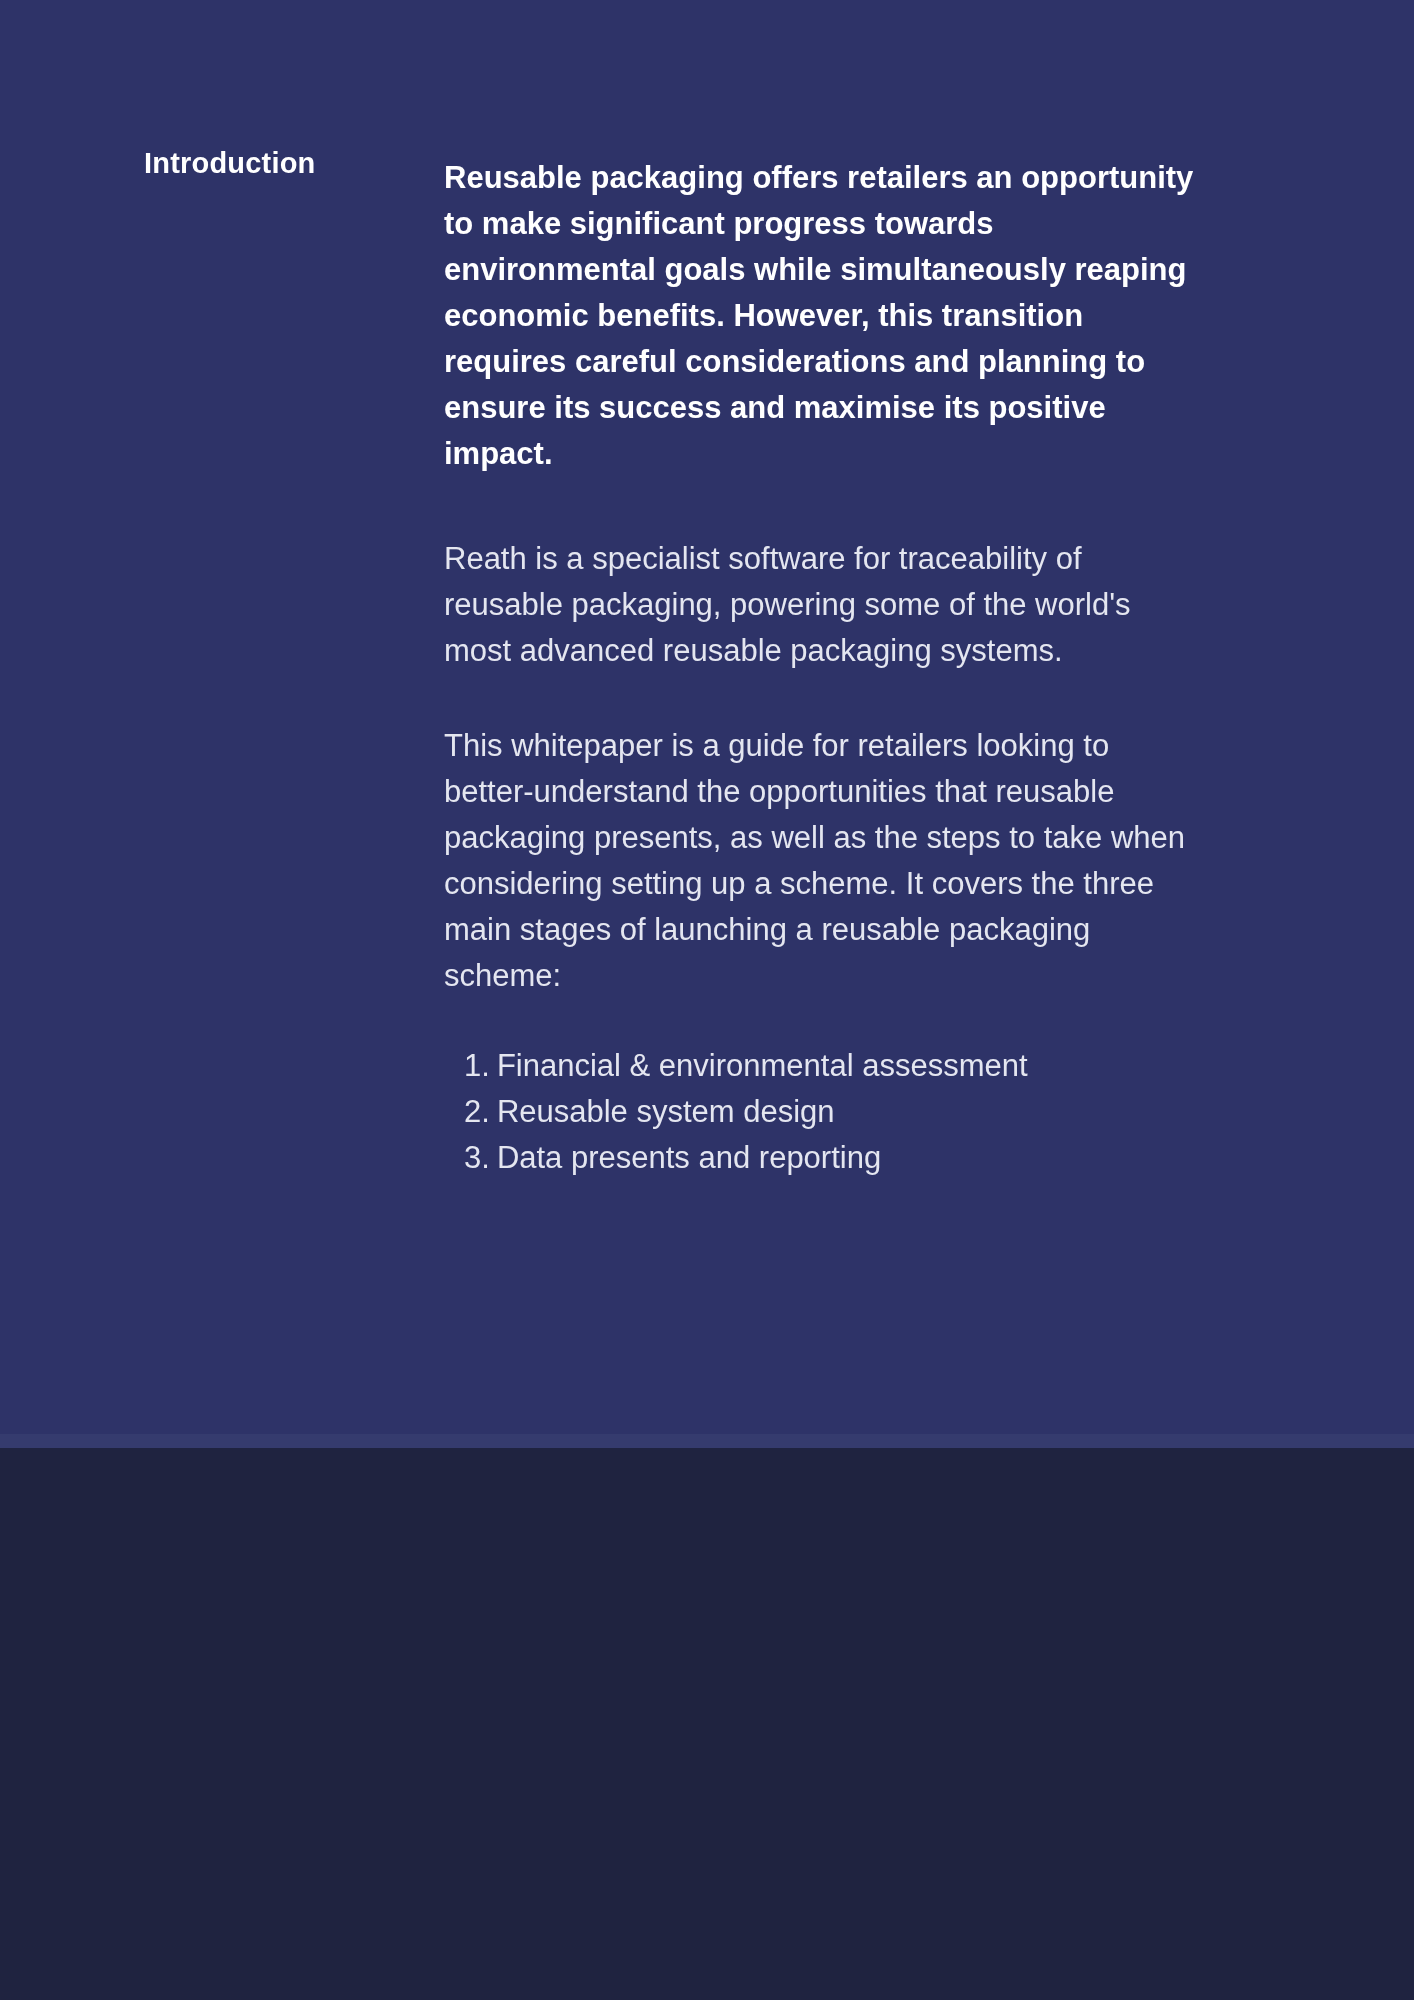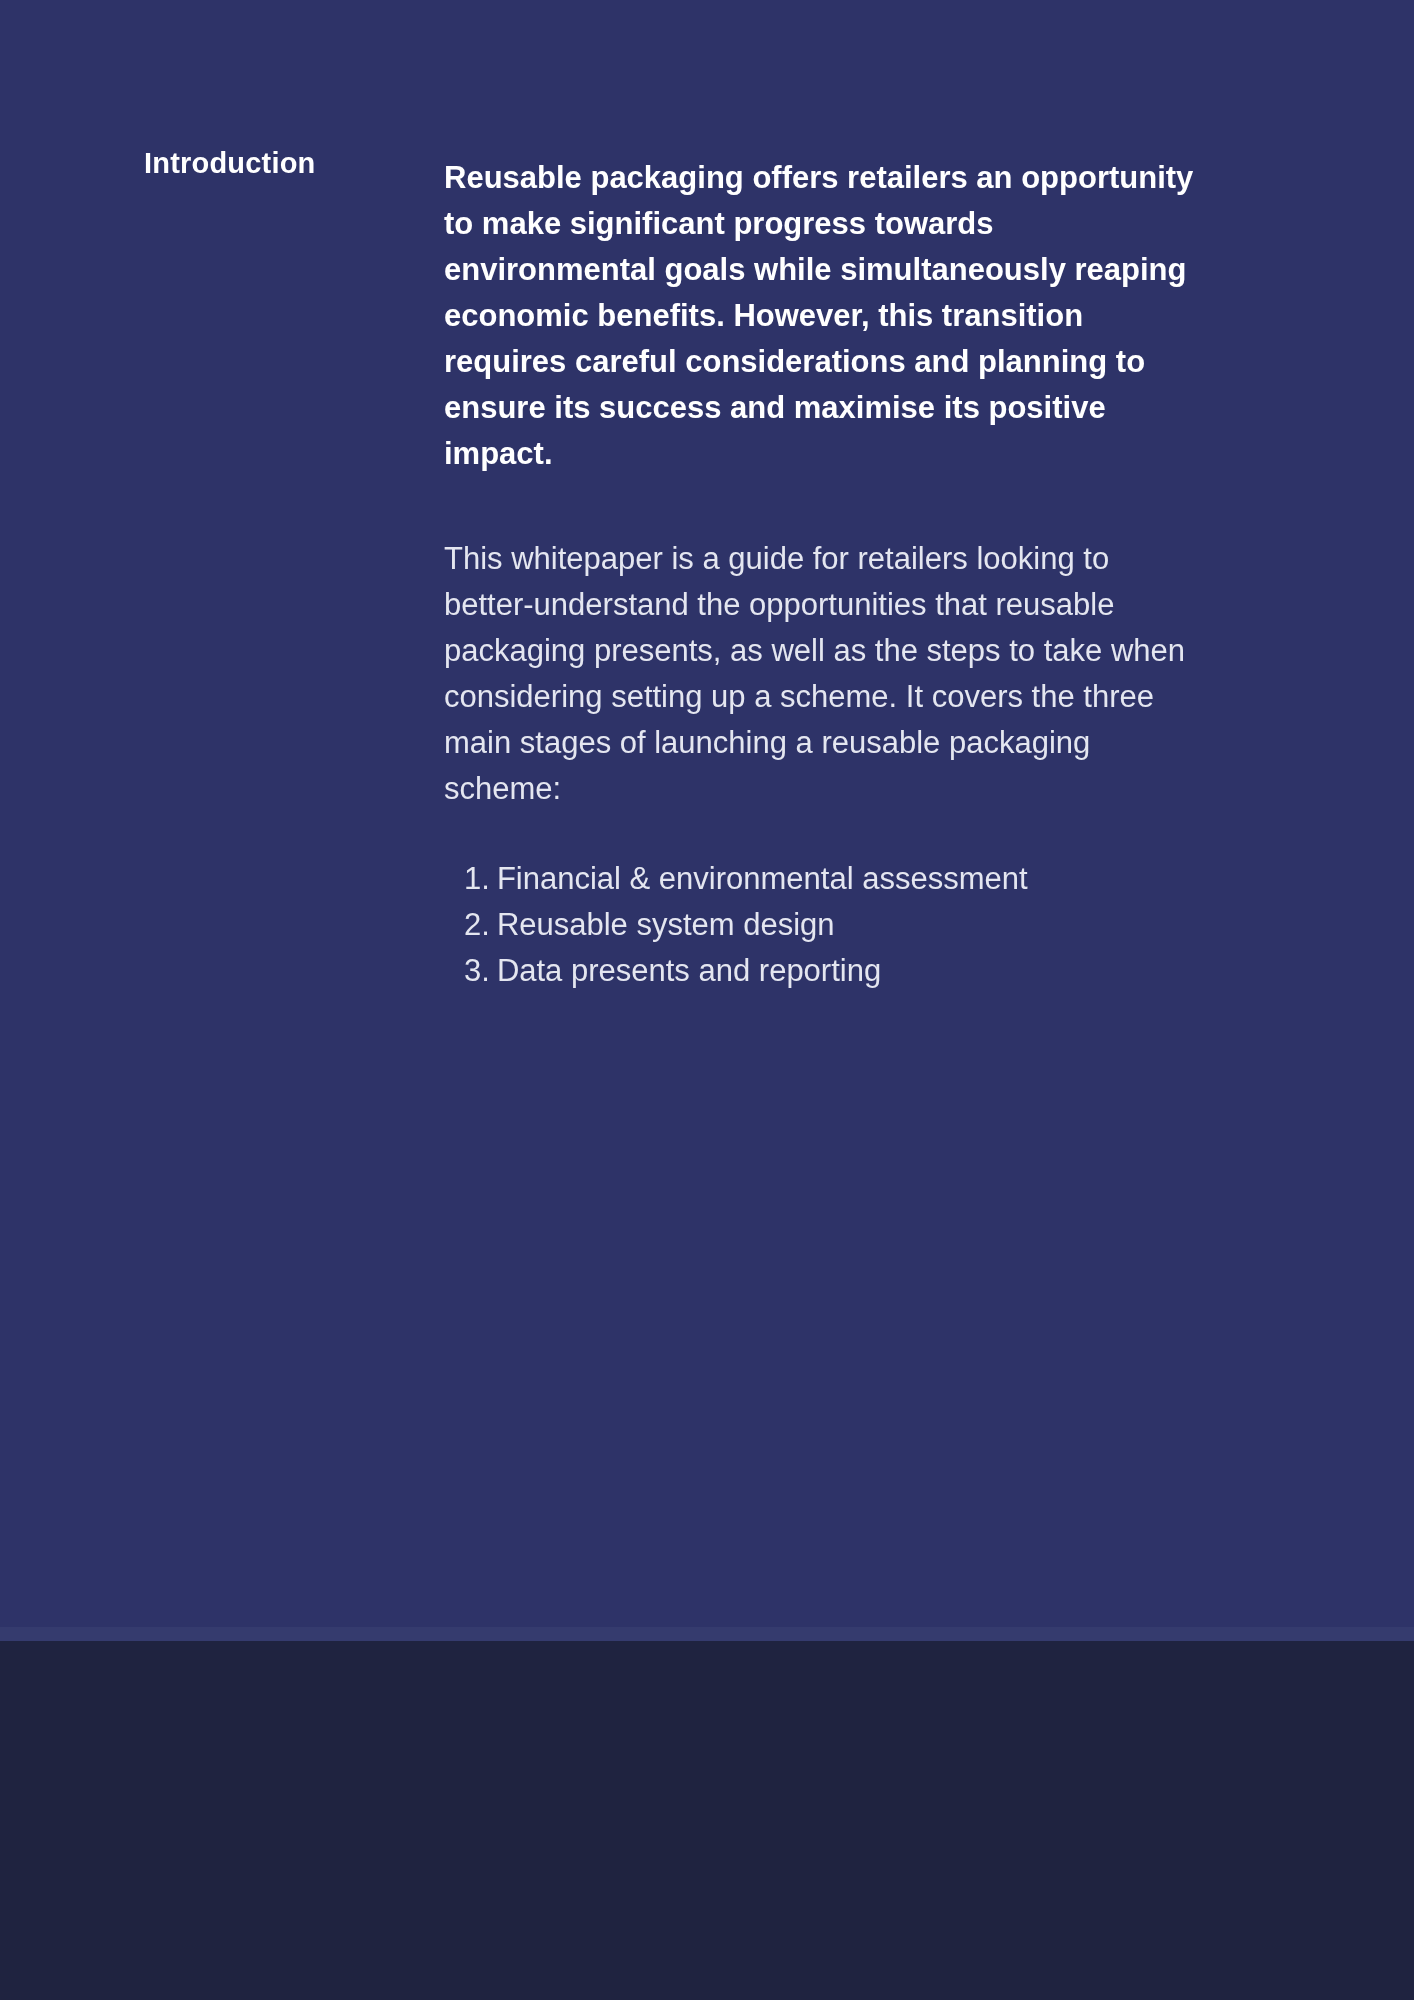--- a/index.html
+++ b/index.html
@@ -3,21 +3,21 @@
 <meta charset="utf-8">
 <style>
   html, body {
     margin: 0;
     padding: 0;
     background: #1f2340;
   }
   .page {
     position: relative;
     width: 1414px;
-    height: 1641px;
+    height: 1448px;
     background: #2e3368;
     overflow: hidden;
     font-family: "Liberation Sans", sans-serif;
   }
   .section-heading {
     position: absolute;
     left: 144px;
     top: 140px;
     font-size: 29px;
     line-height: 46px;
@@ -87,20 +87,23 @@
   <div class="body-column">
 
     <p class="lead-paragraph">Reusable packaging offers retailers an opportunity
 to make significant progress towards
 environmental goals while simultaneously reaping
 economic benefits. However, this transition
 requires careful considerations and planning to
 ensure its success and maximise its positive
 impact.</p>
 
+    <p class="about-paragraph">Reath is a specialist software for traceability of
+reusable packaging, powering some of the world's
+most advanced reusable packaging systems.</p>
 
     <p class="guide-paragraph">This whitepaper is a guide for retailers looking to
 better-understand the opportunities that reusable
 packaging presents, as well as the steps to take when
 considering setting up a scheme. It covers the three
 main stages of launching a reusable packaging
 scheme:</p>
 
     <ol class="stages-list">
       <li>Financial &amp; environmental assessment</li>

